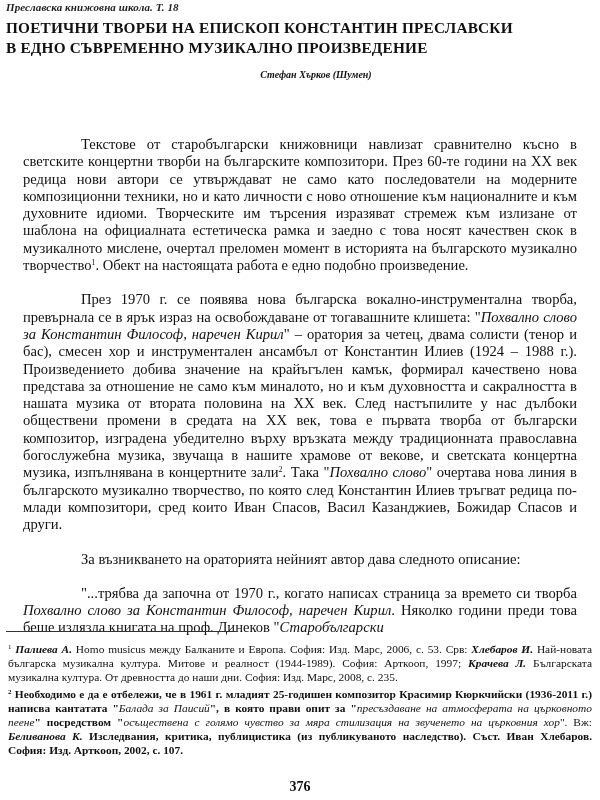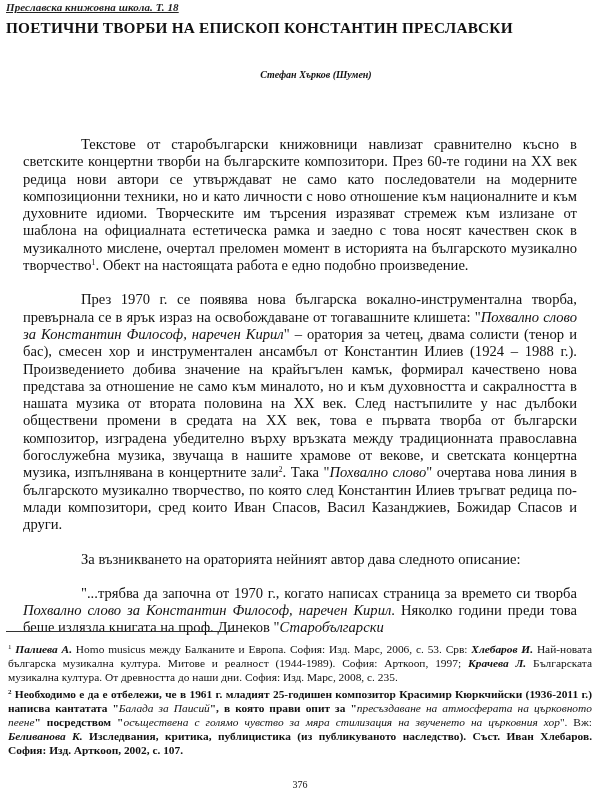--- a/index.html
+++ b/index.html
@@ -4,21 +4,21 @@
 <style>
   html, body { margin: 0; padding: 0; background: #ffffff; }
   body {
     width: 600px; height: 800px; overflow: hidden; position: relative;
     font-family: "Liberation Serif", "DejaVu Serif", serif; color: #111;
   }
   .page { position: absolute; left: 6px; top: 0; width: 588px; }
   .running-head {
     position: absolute; left: 0; top: 1px;
     font-size: 11px; font-style: italic; font-weight: bold;
-    text-decoration: underline; color: #222; letter-spacing: 0.1px;
+    color: #222; letter-spacing: 0.1px;
   }
   .title {
     position: absolute; left: 0; top: 18px; width: 588px; text-align: left;
     font-weight: bold; font-size: 15.3px; line-height: 20px; letter-spacing: 0.2px;
   }
   .author {
     position: absolute; left: 16px; top: 69px; width: 588px; text-align: center;
     font-weight: bold; font-style: italic; font-size: 10px;
   }
   .body {
@@ -35,32 +35,33 @@
     position: absolute; left: 0; top: 640px; width: 588px;
     font-size: 11.4px; line-height: 14.2px; text-align: justify;
   }
   .footnotes p { margin: 2px; }
   .fn-ref { font-size: 7px; vertical-align: 4px; line-height: 0; }
   .bi { font-weight: bold; font-style: italic; }
   .i { font-style: italic; font-weight: normal; }
   .fn2 { font-weight: bold; }
   .pageno {
     position: absolute; left: 0; top: 779px; width: 588px; text-align: center;
-    font-weight: normal; font-size: 10px;
+    font-weight: bold; font-size: 14px;
   }
 </style>
 </head>
 <body>
 
 <div class="page">
 
   <div class="running-head">Преславска книжовна школа. Т. 18</div>
 
   <div class="title">
     <div>ПОЕТИЧНИ ТВОРБИ НА ЕПИСКОП КОНСТАНТИН ПРЕСЛАВСКИ</div>
+    <div>В ЕДНО СЪВРЕМЕННО МУЗИКАЛНО ПРОИЗВЕДЕНИЕ</div>
   </div>
 
   <div class="author">Стефан Хърков (Шумен)</div>
 
   <div class="body">
     <p><span>Текстове от старобългарски книжовници навлизат сравнително късно в светските концертни творби на българските композитори. През 60-те години на ХХ век редица нови автори се утвърждават не само като последователи на модерните композиционни техники, но и като личности с ново отношение към националните и към духовните идиоми. Творческите им търсения изразяват стремеж към излизане от шаблона на официалната естетическа рамка и заедно с това носят качествен скок в музикалното мислене, очертал преломен момент в историята на българското музикално творчество</span><sup>1</sup><span>. Обект на настоящата работа е едно подобно произведение.</span></p>
 
     <p><span>През 1970 г. се появява нова българска вокално-инструментална творба, превърнала се в ярък израз на освобождаване от тогавашните клишета: "</span><span class="i">Похвално слово за Константин Философ, наречен Кирил</span><span>" – оратория за четец, двама солисти (тенор и бас), смесен хор и инструментален ансамбъл от Константин Илиев (1924 – 1988 г.). Произведението добива значение на крайъгълен камък, формирал качествено нова представа за отношение не само към миналото, но и към духовността и сакралността в нашата музика от втората половина на ХХ век. След настъпилите у нас дълбоки обществени промени в средата на ХХ век, това е първата творба от български композитор, изградена убедително върху връзката между традиционната православна богослужебна музика, звучаща в нашите храмове от векове, и светската концертна музика, изпълнявана в концертните зали</span><sup>2</sup><span>. Така "</span><span class="i">Похвално слово</span><span>" очертава нова линия в българското музикално творчество, по която след Константин Илиев тръгват редица по-млади композитори, сред които Иван Спасов, Васил Казанджиев, Божидар Спасов и други.</span></p>
 
     <p>За възникването на ораторията нейният автор дава следното описание:</p>

